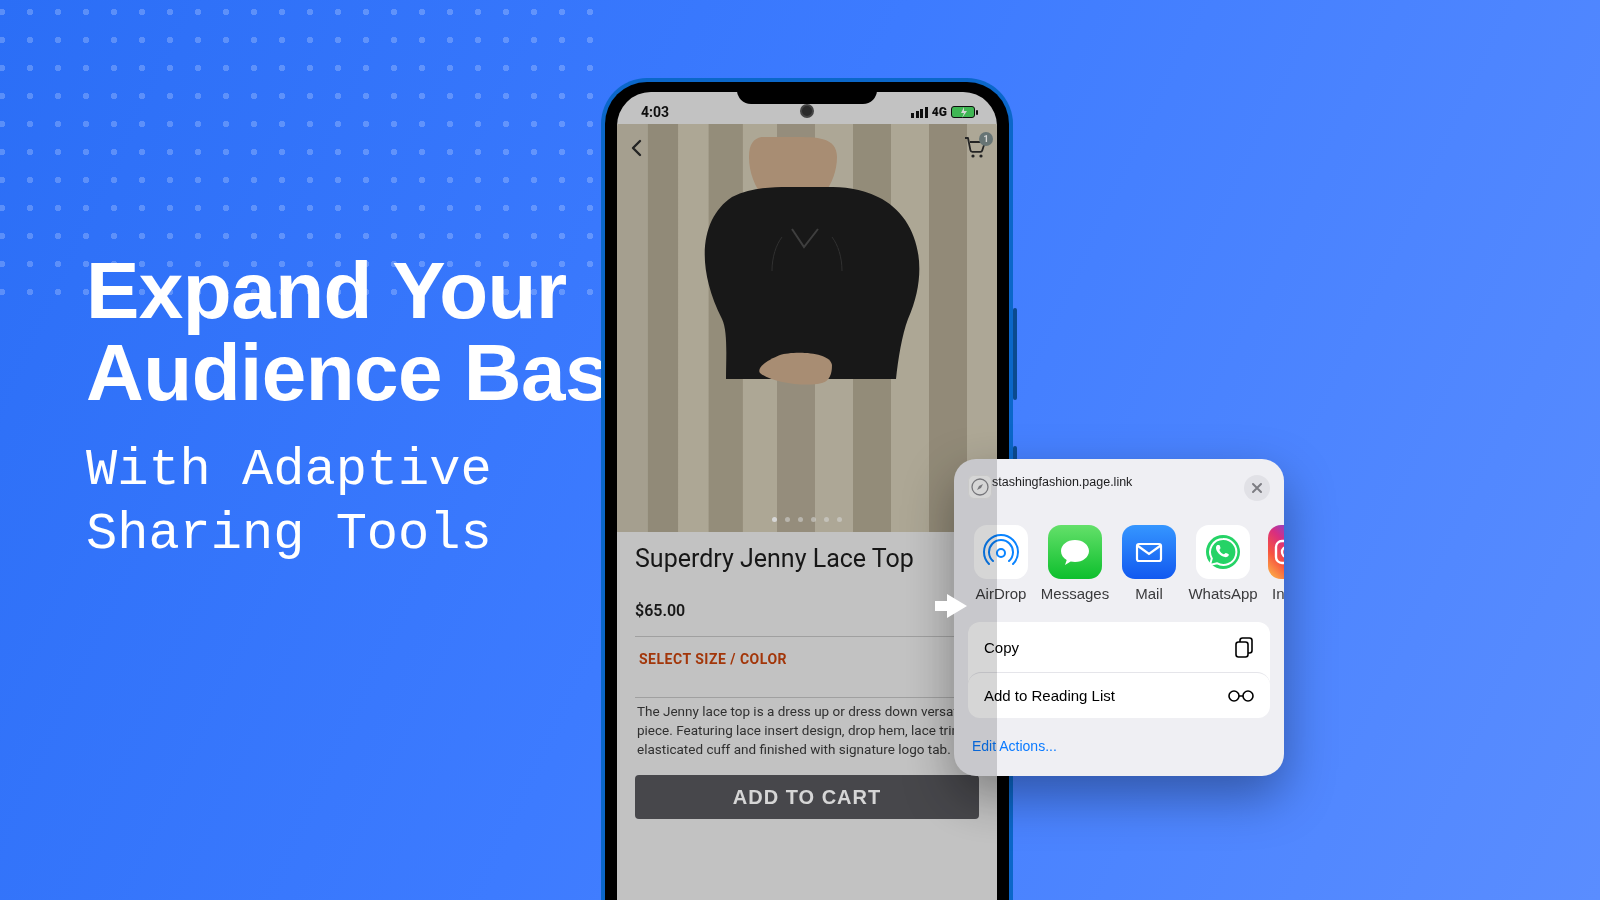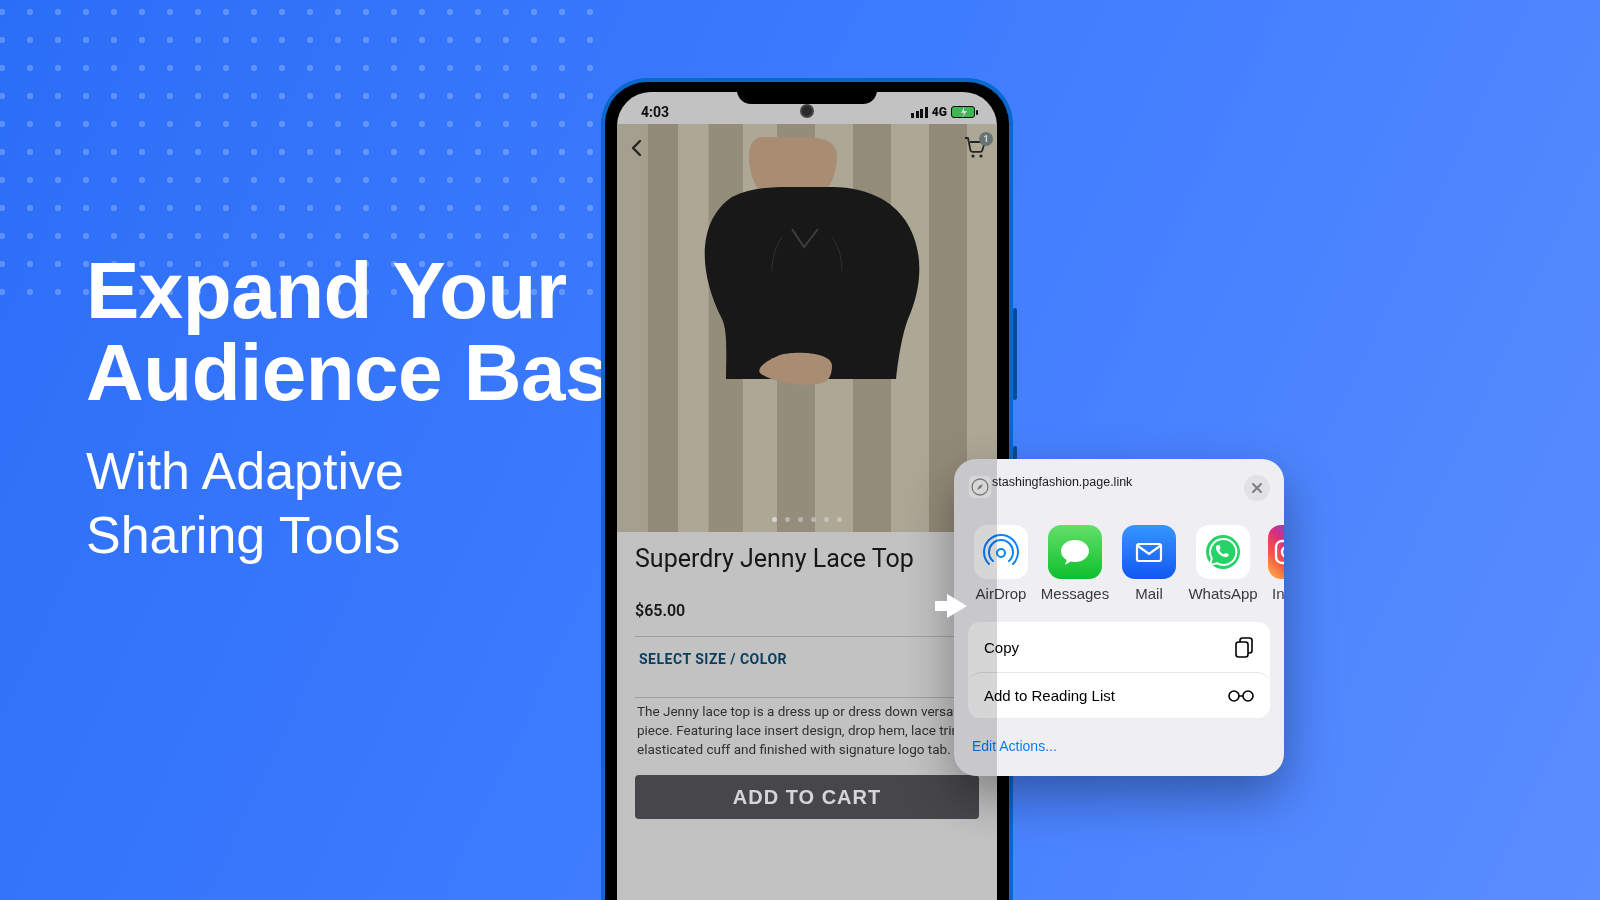--- a/index.html
+++ b/index.html
@@ -11,21 +11,21 @@
   }
   .dots {
     position:absolute; left:-40px; top:-30px; width:640px; height:340px;
     background-image:radial-gradient(rgba(255,255,255,.22) 3px, transparent 3px);
     background-size:28px 28px;
   }
   .hero {
     position:absolute; left:86px; top:250px; color:#fff;
   }
   .hero h1 { font-size:80px; font-weight:800; line-height:1.03; letter-spacing:-.5px; font-stretch:condensed; font-family:"Arial Narrow","Helvetica Neue Condensed",Impact,sans-serif; }
-  .hero h2 { font-size:52px; font-weight:400; line-height:1.24; margin-top:24px; font-family:Liberation Sans, sans-serif; }
+  .hero h2 { font-size:52px; font-weight:400; line-height:1.24; margin-top:24px; font-family:Liberation Mono, monospace; }
 
   
   .phone-outer {
     position:absolute; left:601px; top:78px; width:412px; height:900px;
     background:#0b67c9; border-radius:46px; padding:4px;
   }
   .phone-frame {
     width:100%; height:100%; background:#000; border-radius:42px; position:relative;
     padding:10px 12px 0 12px;
   }
@@ -69,21 +69,21 @@
   .pager { position:absolute; bottom:10px; left:50%; transform:translateX(-50%); display:flex; gap:8px;}
   .pager span { width:5px; height:5px; border-radius:50%; background:rgba(255,255,255,.55);}
   .pager span.on { background:#fff;}
 
   .prod-body { padding:12px 18px 0 18px; color:#1c1c1c;}
   .prod-title { font-size:25px; font-weight:400;}
   .price-row { display:flex; align-items:flex-end; justify-content:space-between; margin-top:21px;}
   .price { font-size:16px; font-weight:600;}
   .share-btn { width:26px; height:26px; display:flex; align-items:center; justify-content:center;}
   .hr { height:1px; background:#bfbfbf; margin:16px 0 0 0;}
-  .size-row { padding:14px 4px; font-size:14px; font-weight:700; color:#0c4a6e; letter-spacing:.5px;}
+  .size-row { padding:14px 4px; font-size:14px; font-weight:700; color:#c2410c; letter-spacing:.5px;}
   .desc { font-size:13.5px; line-height:1.42; color:#3a3a3a; padding:4px 2px 12px 2px;}
   .cart-btn {
     margin:4px 0 0 0; width:100%; height:44px; background:#55555a; color:#fff;
     border:none; border-radius:4px; font-size:20px; font-weight:800; letter-spacing:1px;
   }
 
   .arrow {
     position:absolute; left:935px; top:594px; z-index:10;
   }
 

